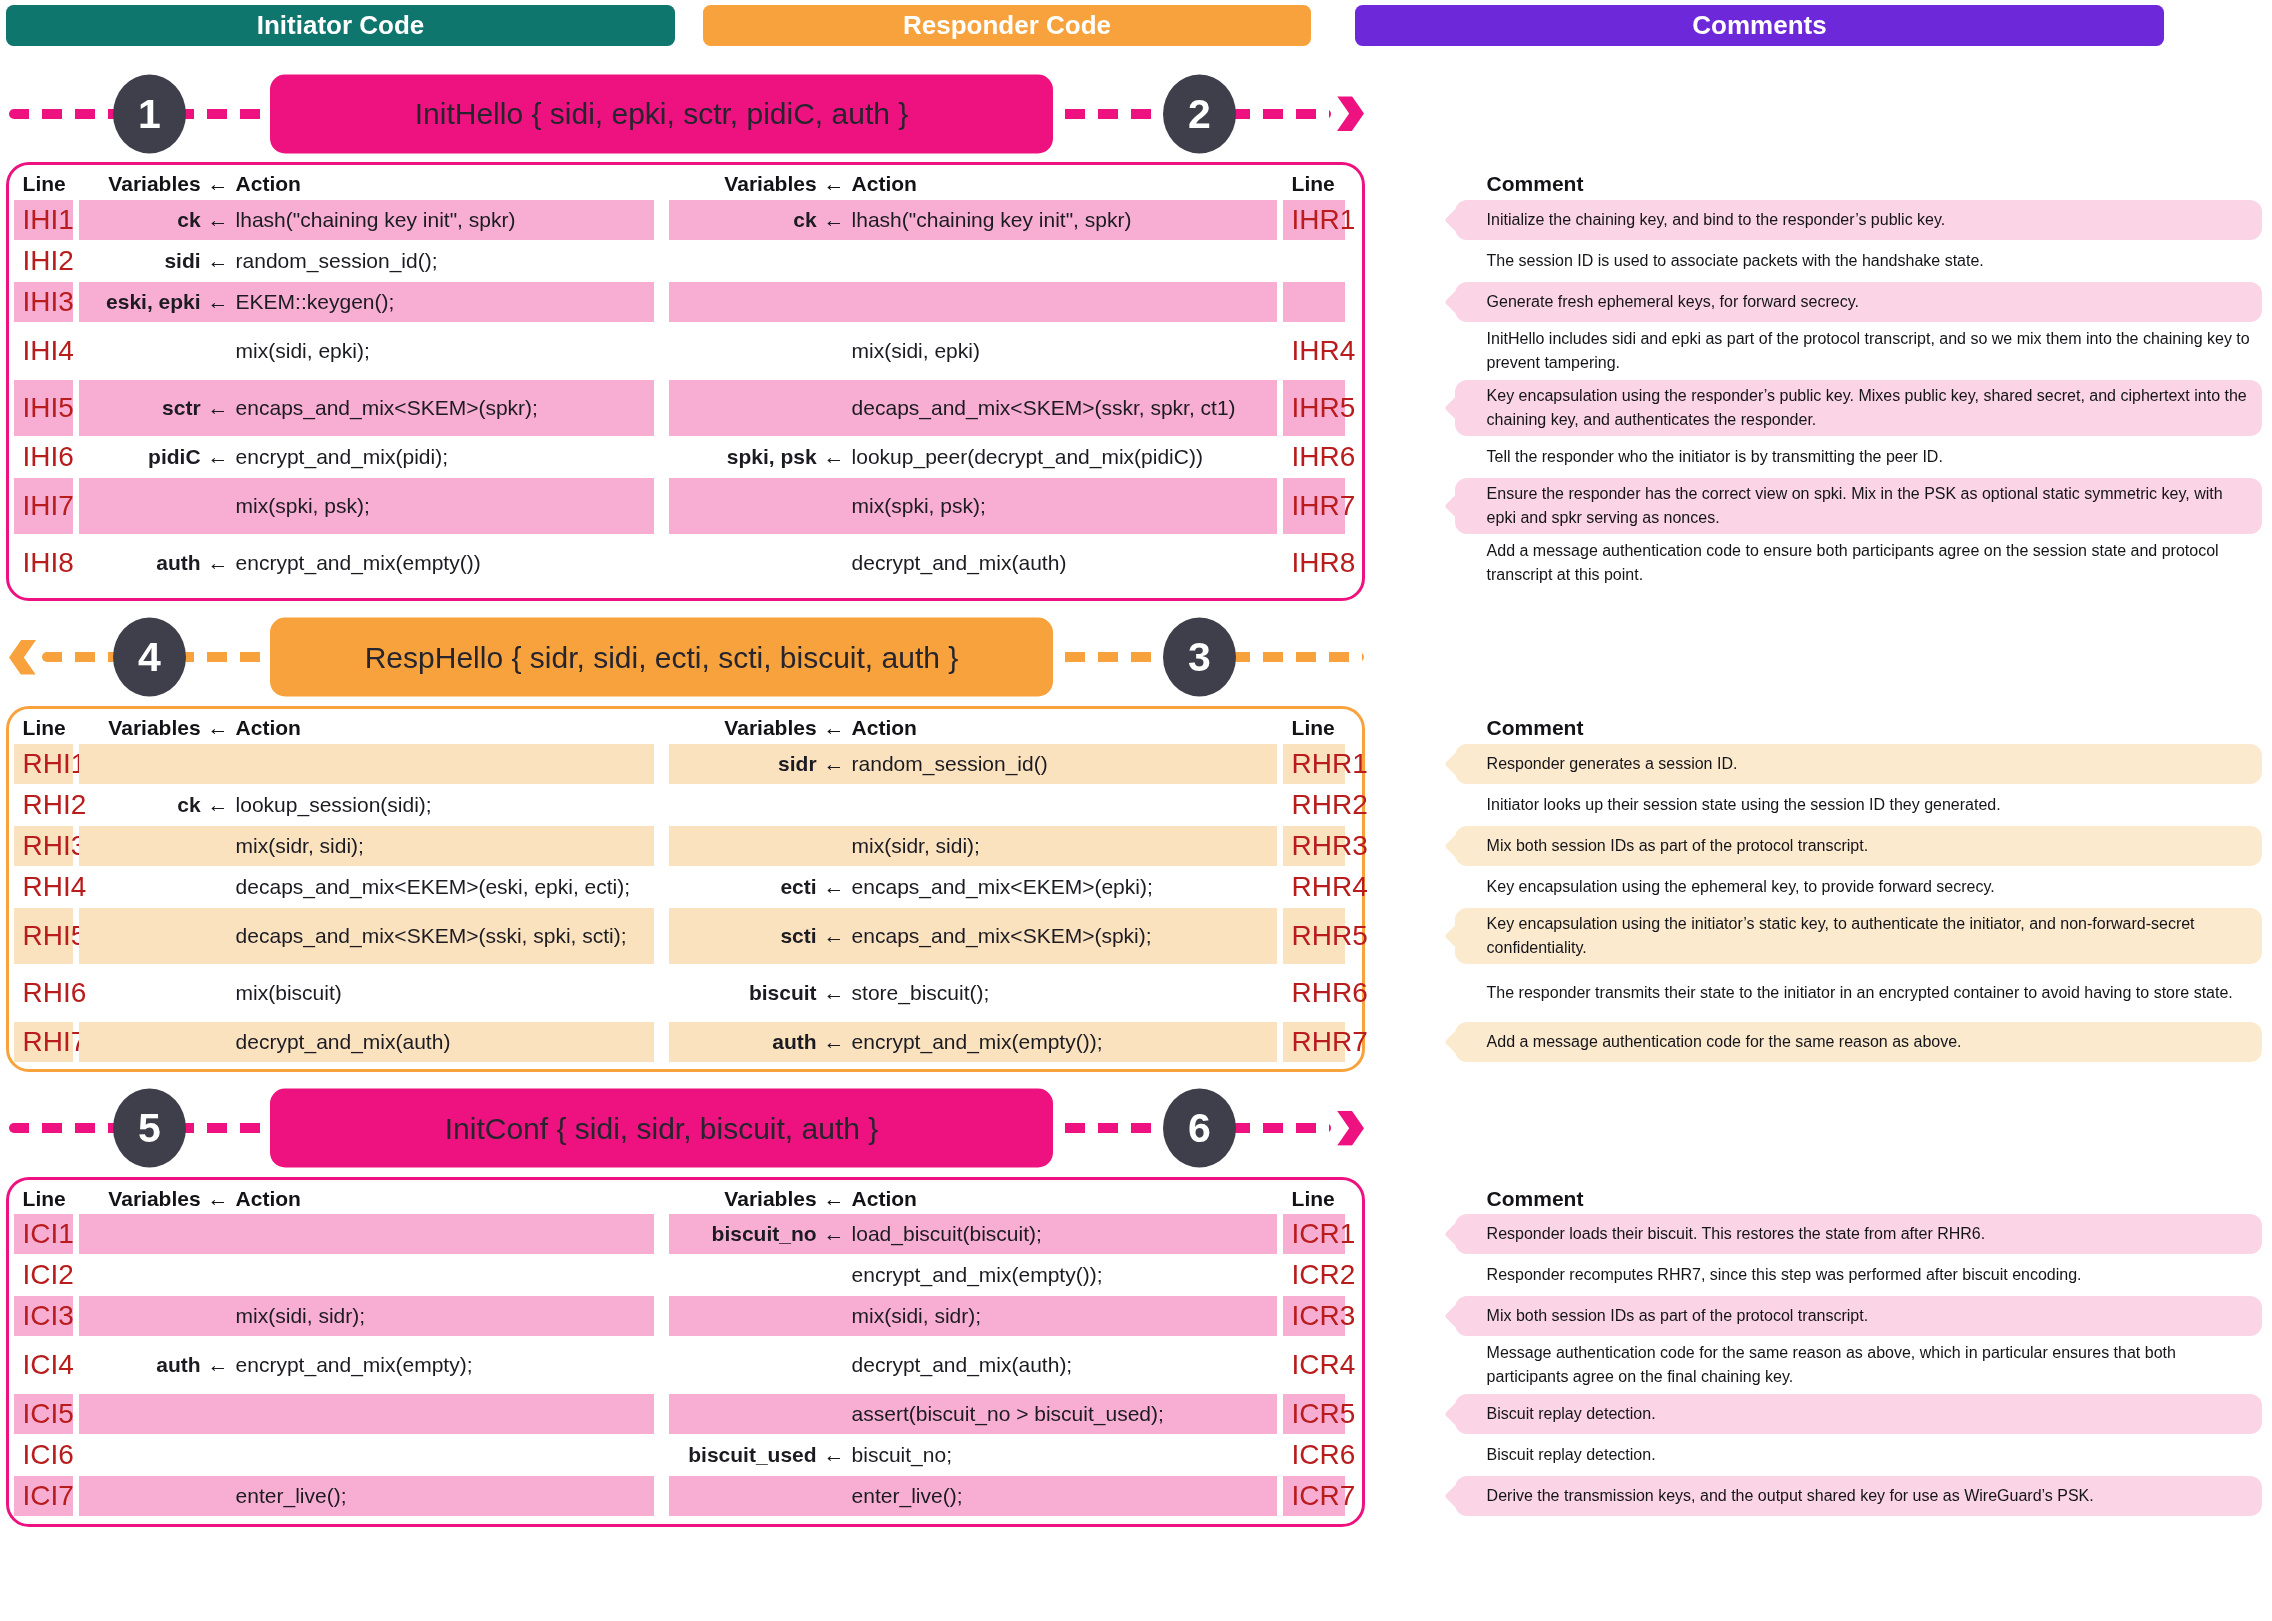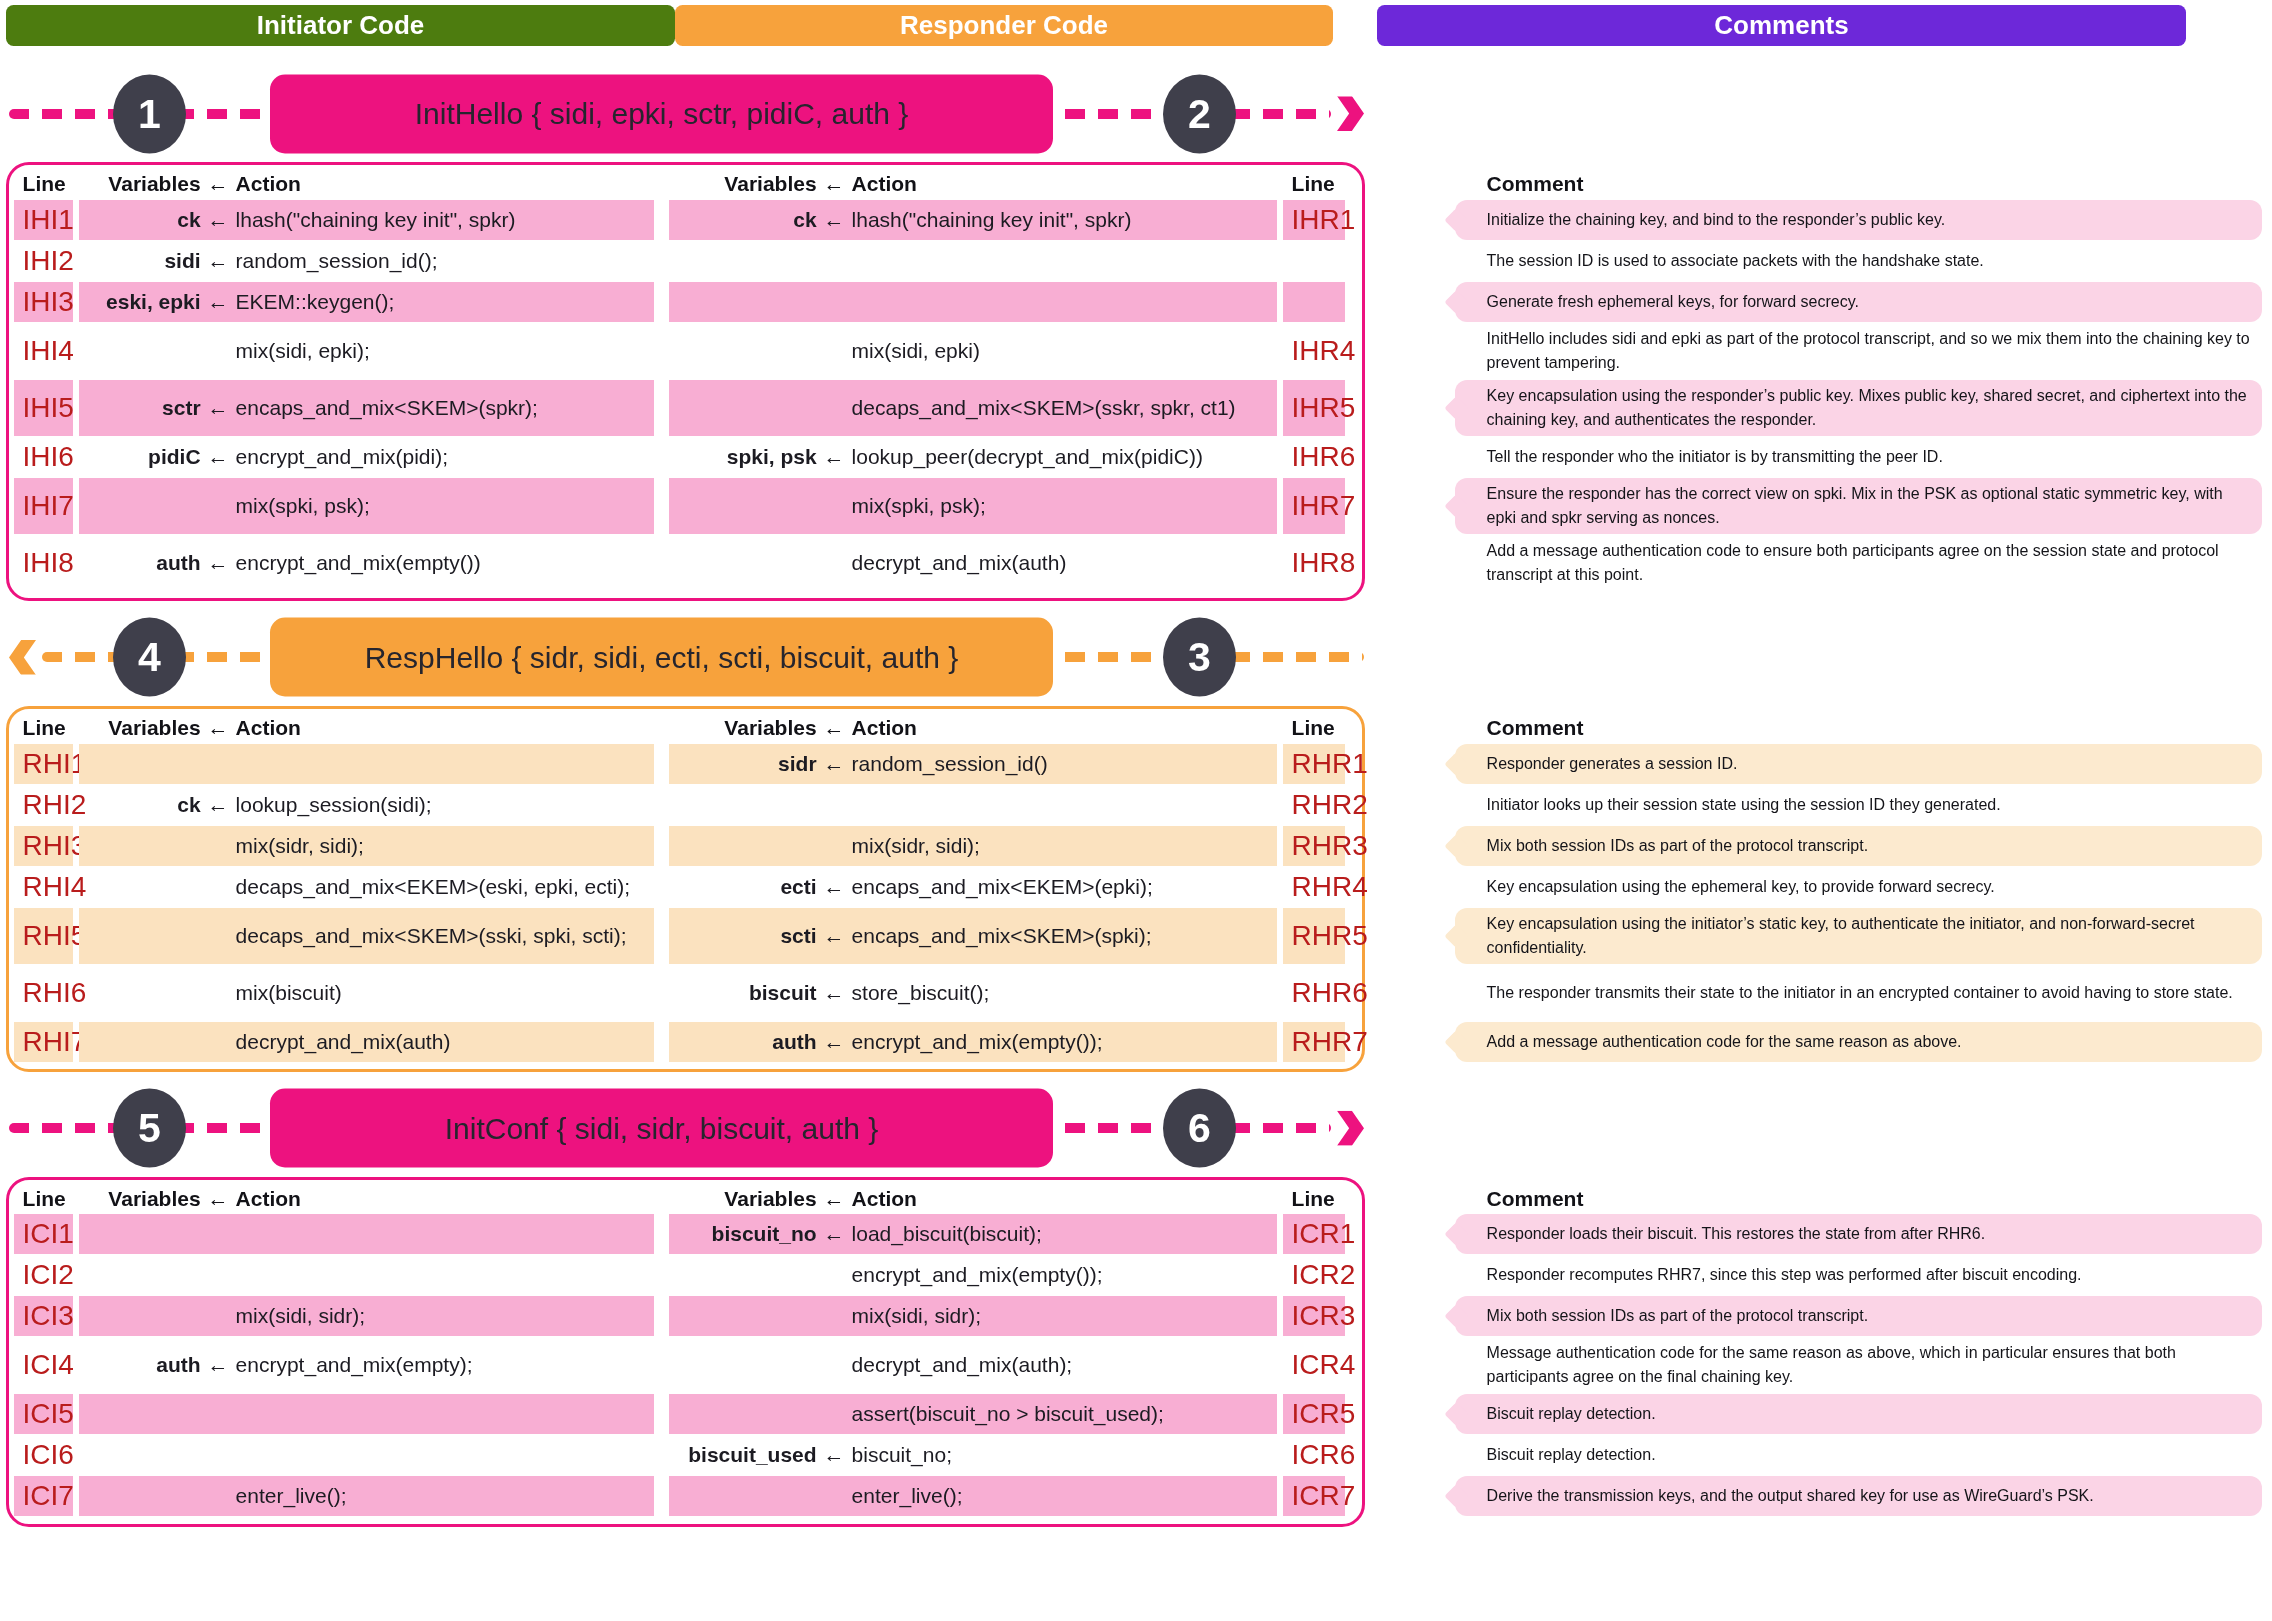--- a/index.html
+++ b/index.html
@@ -3,22 +3,22 @@
 <meta charset="utf-8">
 <style>
   * { box-sizing: border-box; margin: 0; padding: 0; }
   html,body { width: 2273px; height: 1621px; background: #fff; overflow: hidden;
     font-family: "Liberation Sans", "DejaVu Sans", sans-serif; }
 
   
   .bars { display: flex; margin: 4.6px 0 27px 0; }
   .bar { height: 41px; border-radius: 7.6px; color: #fff; display: flex;
          align-items: center; justify-content: center; font-size: 26px; font-weight: bold; }
-  .bar1 { margin-left: 6px;  width: 669px;  background: #4d7c0f; }
-  .bar2 { width: 658px;  background: #f7a23c; }
+  .bar1 { margin-left: 6px;  width: 669px;  background: #0f766e; }
+  .bar2 { margin-left: 28px; width: 608px;  background: #f7a23c; }
   .bar3 { margin-left: 44px;width: 809px; background: #6d28d9; }
 
   
   .section.pink   { --accent:#ed127f; --row:#f8aed3; --bubble:#fbd4e6; }
   .section.orange { --accent:#f7a23c; --row:#fbe2bf; --bubble:#fceacf; }
   .section + .section { margin-top: 15px; }
 
   
   .arrowrow { position: relative; height: 82px; margin: 0 0 7.6px 6px; width: 1361px; }
   .dash { position: absolute; top: 50%; transform: translateY(-50%); height: 10px;

